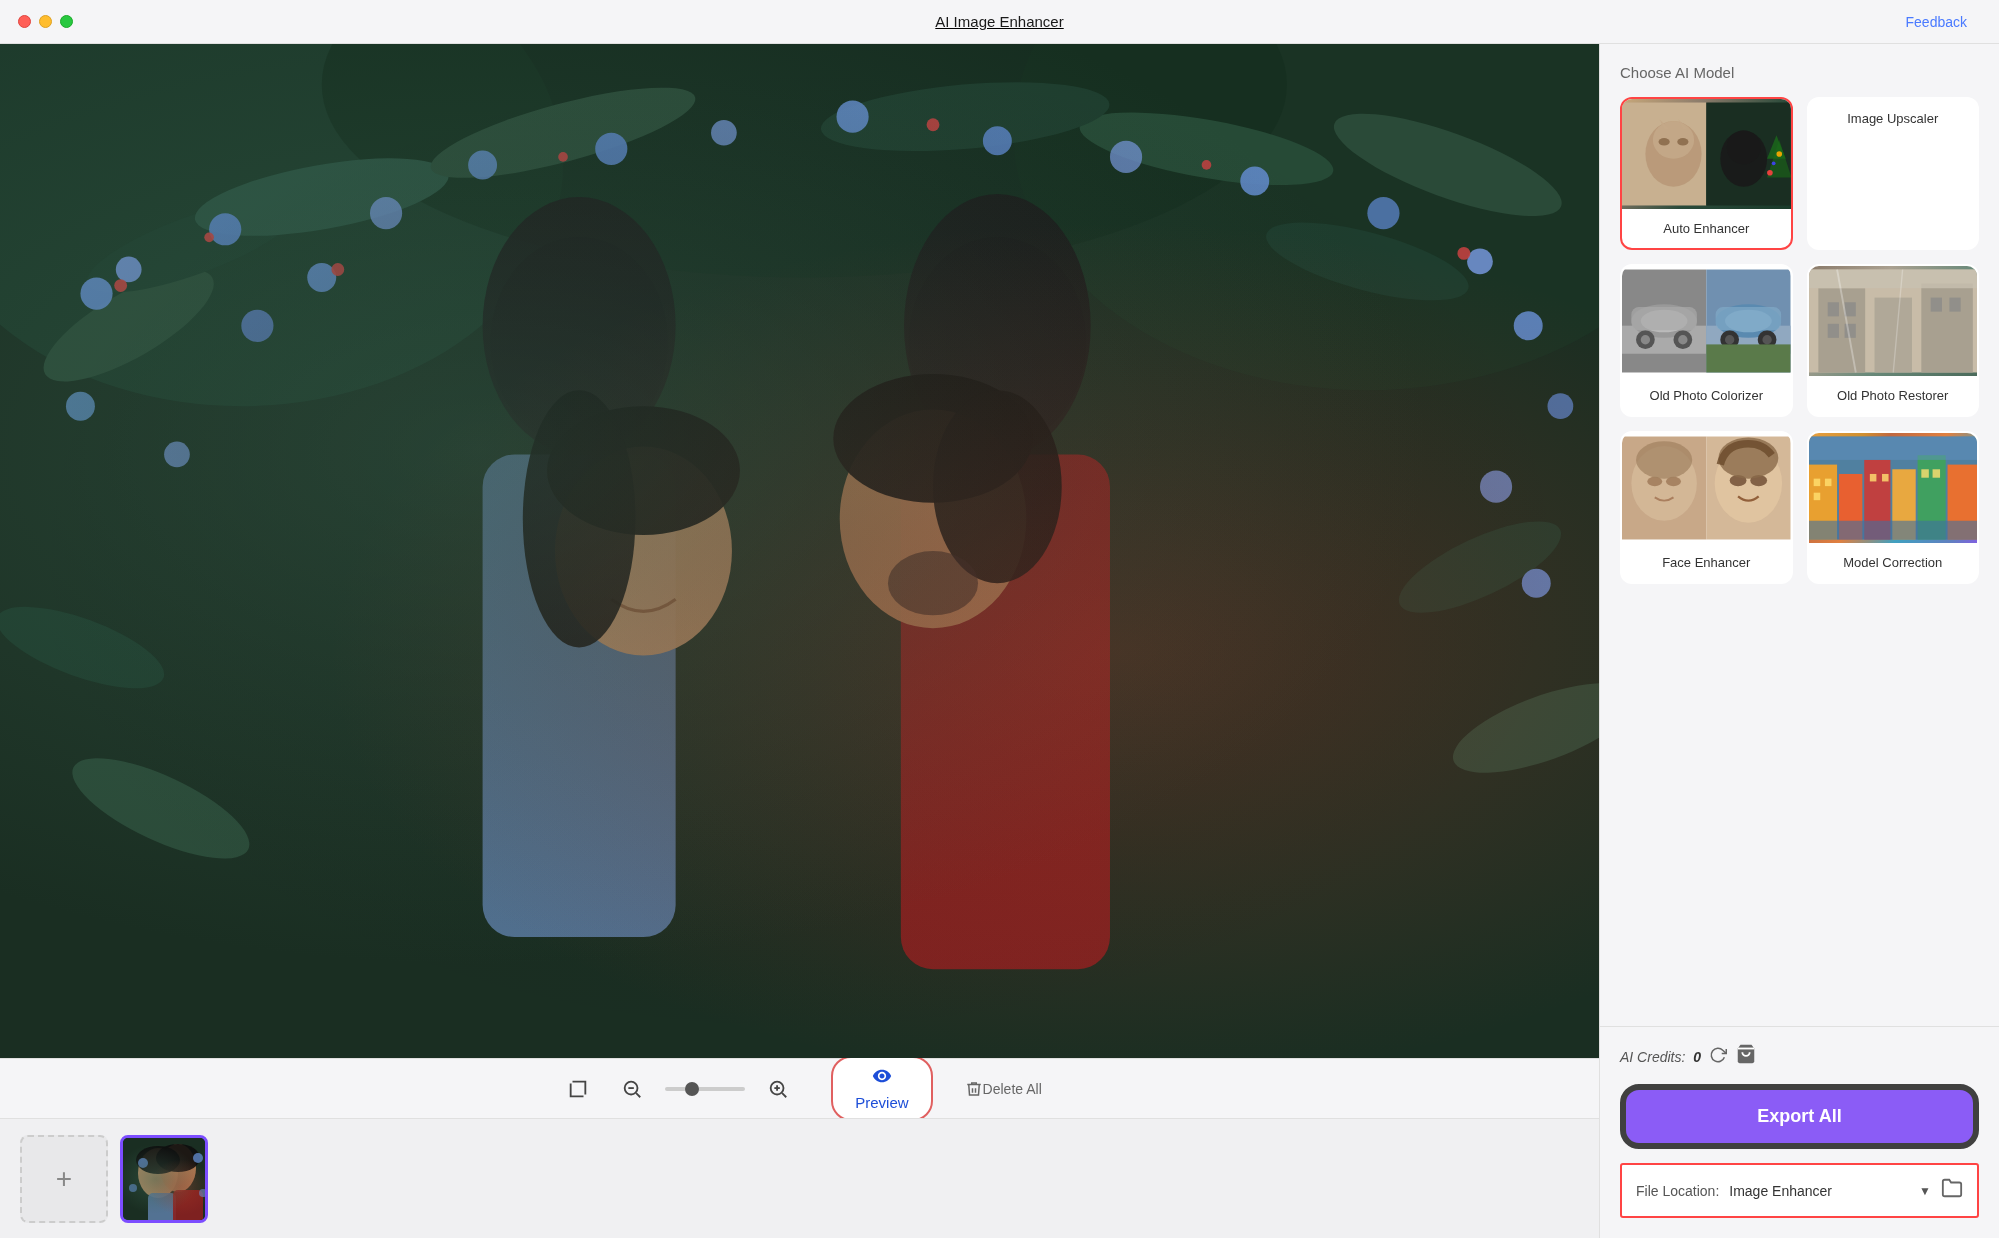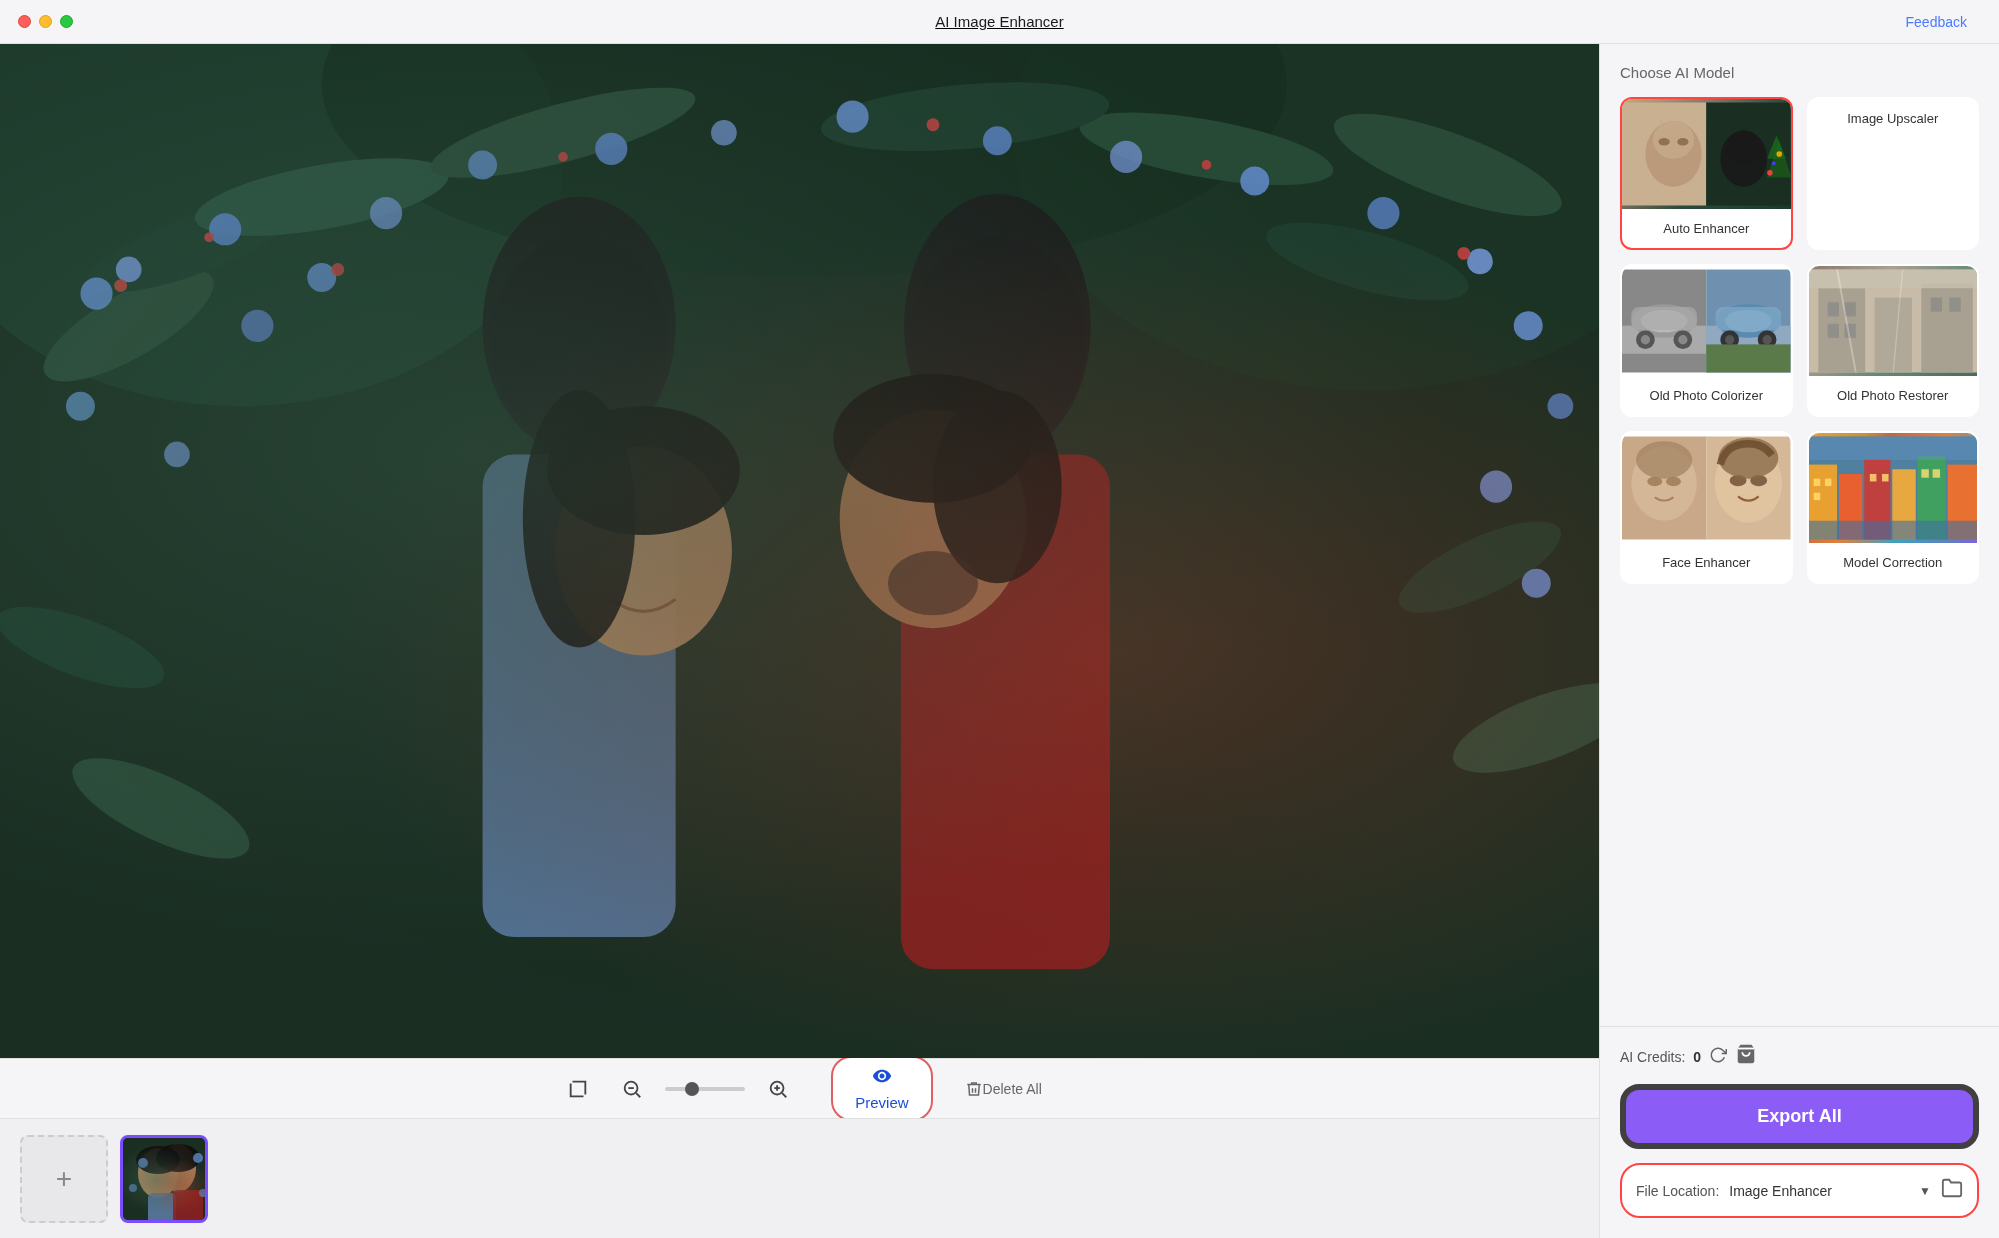--- a/index.html
+++ b/index.html
@@ -304,20 +304,21 @@
       background: #f5f5f7;
     }
 
     .ai-credits {
       display: flex;
       align-items: center;
       gap: 8px;
       margin-bottom: 14px;
       font-size: 14px;
       color: #555;
+      font-style: italic;
     }
     .credits-count {
       font-weight: 600;
       color: #333;
     }
     .refresh-icon-btn {
       background: none;
       border: none;
       cursor: pointer;
       font-size: 16px;
@@ -344,21 +345,21 @@
       margin-bottom: 14px;
       transition: background 0.2s;
     }
 
     .file-location-row {
       display: flex;
       align-items: center;
       gap: 10px;
       padding: 12px 14px;
       border: 2px solid #ff4444;
-      border-radius: 20px;
+      border-radius: 3px;
       background: white;
     }
     .file-location-label {
       font-size: 14px;
       color: #555;
       white-space: nowrap;
     }
     .file-location-select {
       flex: 1;
       border: none;

